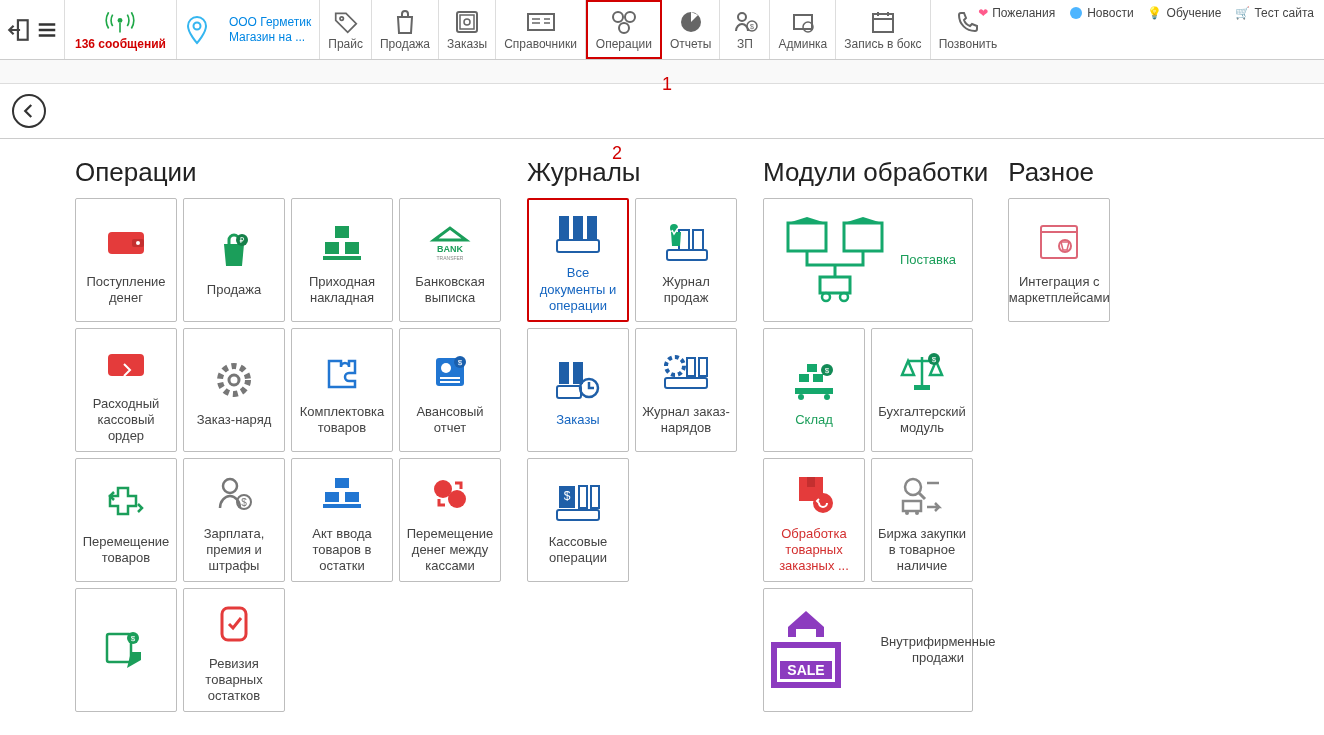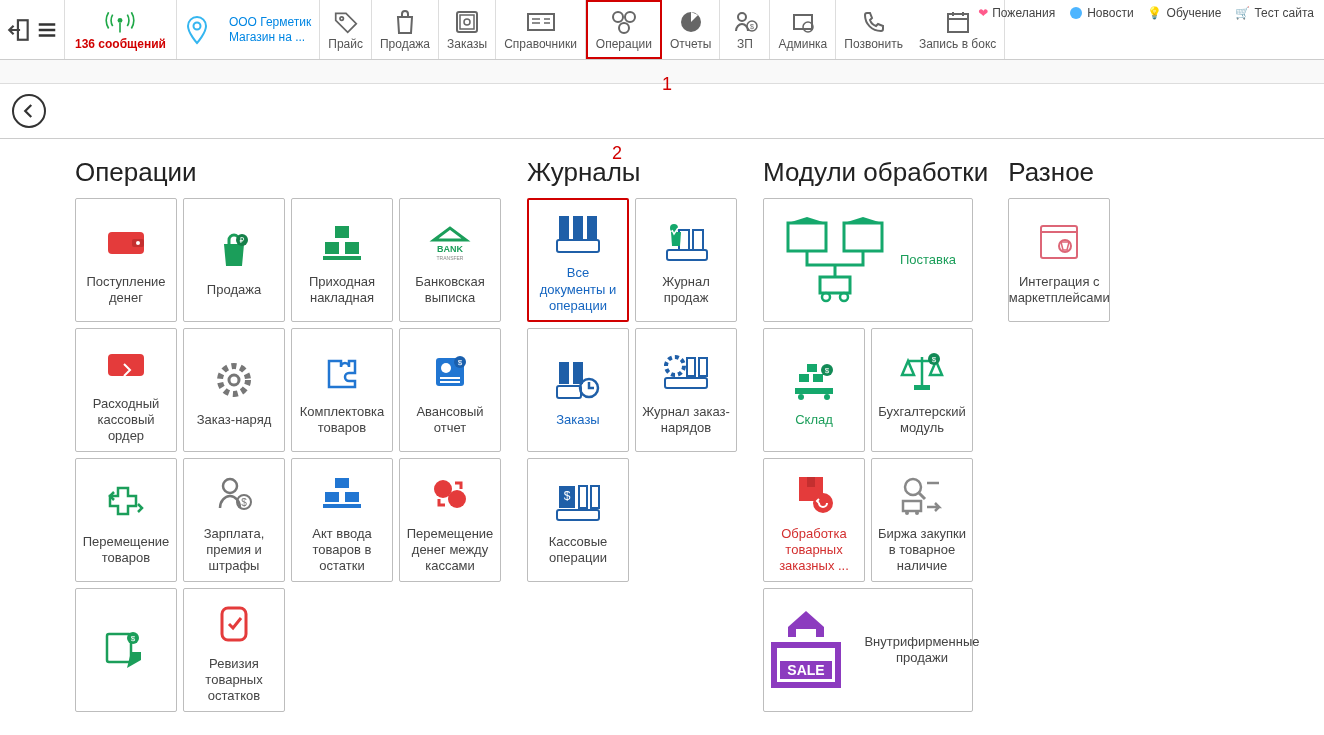--- a/index.html
+++ b/index.html
@@ -170,36 +170,36 @@
   </div>
   <div class="toolbar-item">
     <span class="t-icon">
         <svg width="26" height="26" viewBox="0 0 26 26">
           <rect x="4" y="6" width="18" height="14" fill="none" stroke="#666" stroke-width="2"></rect>
           <circle cx="18" cy="18" r="5" fill="none" stroke="#666" stroke-width="1.5"></circle>
         </svg>
       </span>
     <span class="t-label">Админка</span>
   </div>
-  <div class="toolbar-item no-border">
-    <span class="t-icon">
-        <svg width="24" height="24" viewBox="0 0 24 24">
-          <path d="M5 3c-1 0-2 1-2 2 0 9 7 16 16 16 1 0 2-1 2-2v-3l-5-2-2 2c-3-1-5-3-6-6l2-2-2-5H5z" fill="none" stroke="#666" stroke-width="2"></path>
-        </svg>
-      </span>
-    <span class="t-label">Позвонить</span>
-  </div>
   <div class="toolbar-item">
     <span class="t-icon">
         <svg width="26" height="26" viewBox="0 0 26 26">
           <rect x="3" y="5" width="20" height="18" fill="none" stroke="#666" stroke-width="2"></rect>
           <path d="M3 10h20M8 3v4M18 3v4" stroke="#666" stroke-width="2"></path>
         </svg>
       </span>
     <span class="t-label">Запись в бокс</span>
+  </div>
+  <div class="toolbar-item no-border">
+    <span class="t-icon">
+        <svg width="24" height="24" viewBox="0 0 24 24">
+          <path d="M5 3c-1 0-2 1-2 2 0 9 7 16 16 16 1 0 2-1 2-2v-3l-5-2-2 2c-3-1-5-3-6-6l2-2-2-5H5z" fill="none" stroke="#666" stroke-width="2"></path>
+        </svg>
+      </span>
+    <span class="t-label">Позвонить</span>
   </div>
 
   <div class="top-links">
     <div class="top-link">
         <span style="color:#ff5a8c">❤</span>
         <span>Пожелания</span>
       </div>
     <div class="top-link">
         <span>
           <svg width="14" height="14">
@@ -507,21 +507,21 @@
                 <path d="M20 20l6 6" stroke="#888" stroke-width="3"></path>
                 <path d="M28 10h12M28 34h12l-4-4m4 4l-4 4" fill="none" stroke="#888" stroke-width="2.5"></path>
                 <rect x="4" y="28" width="18" height="10" fill="none" stroke="#888" stroke-width="2.5"></rect>
                 <circle cx="8" cy="40" r="2" fill="#888"></circle>
                 <circle cx="18" cy="40" r="2" fill="#888"></circle>
               </svg>
             </div>
           <div class="tile-label">Биржа закупки в товарное наличие</div>
         </div>
         <div class="tile tile-wide" style="flex-direction:row; gap:8px;">
-          <div class="tile-icon" style="margin:0;">
+          <div class="tile-icon" style="margin:16px;">
               <svg width="100" height="90" viewBox="0 0 100 90">
                 <path d="M50 6l18 16v10H32V22z" fill="#8c3bbf"></path>
                 <rect x="40" y="24" width="20" height="14" fill="#fff"></rect>
                 <rect x="18" y="40" width="64" height="40" fill="none" stroke="#8c3bbf" stroke-width="6"></rect>
                 <rect x="24" y="56" width="52" height="18" fill="#8c3bbf"></rect>
                 <text x="50" y="70" font-size="14" font-weight="bold" text-anchor="middle" fill="#fff">SALE</text>
               </svg>
             </div>
           <div class="tile-label">Внутрифирменные продажи</div>
         </div>

